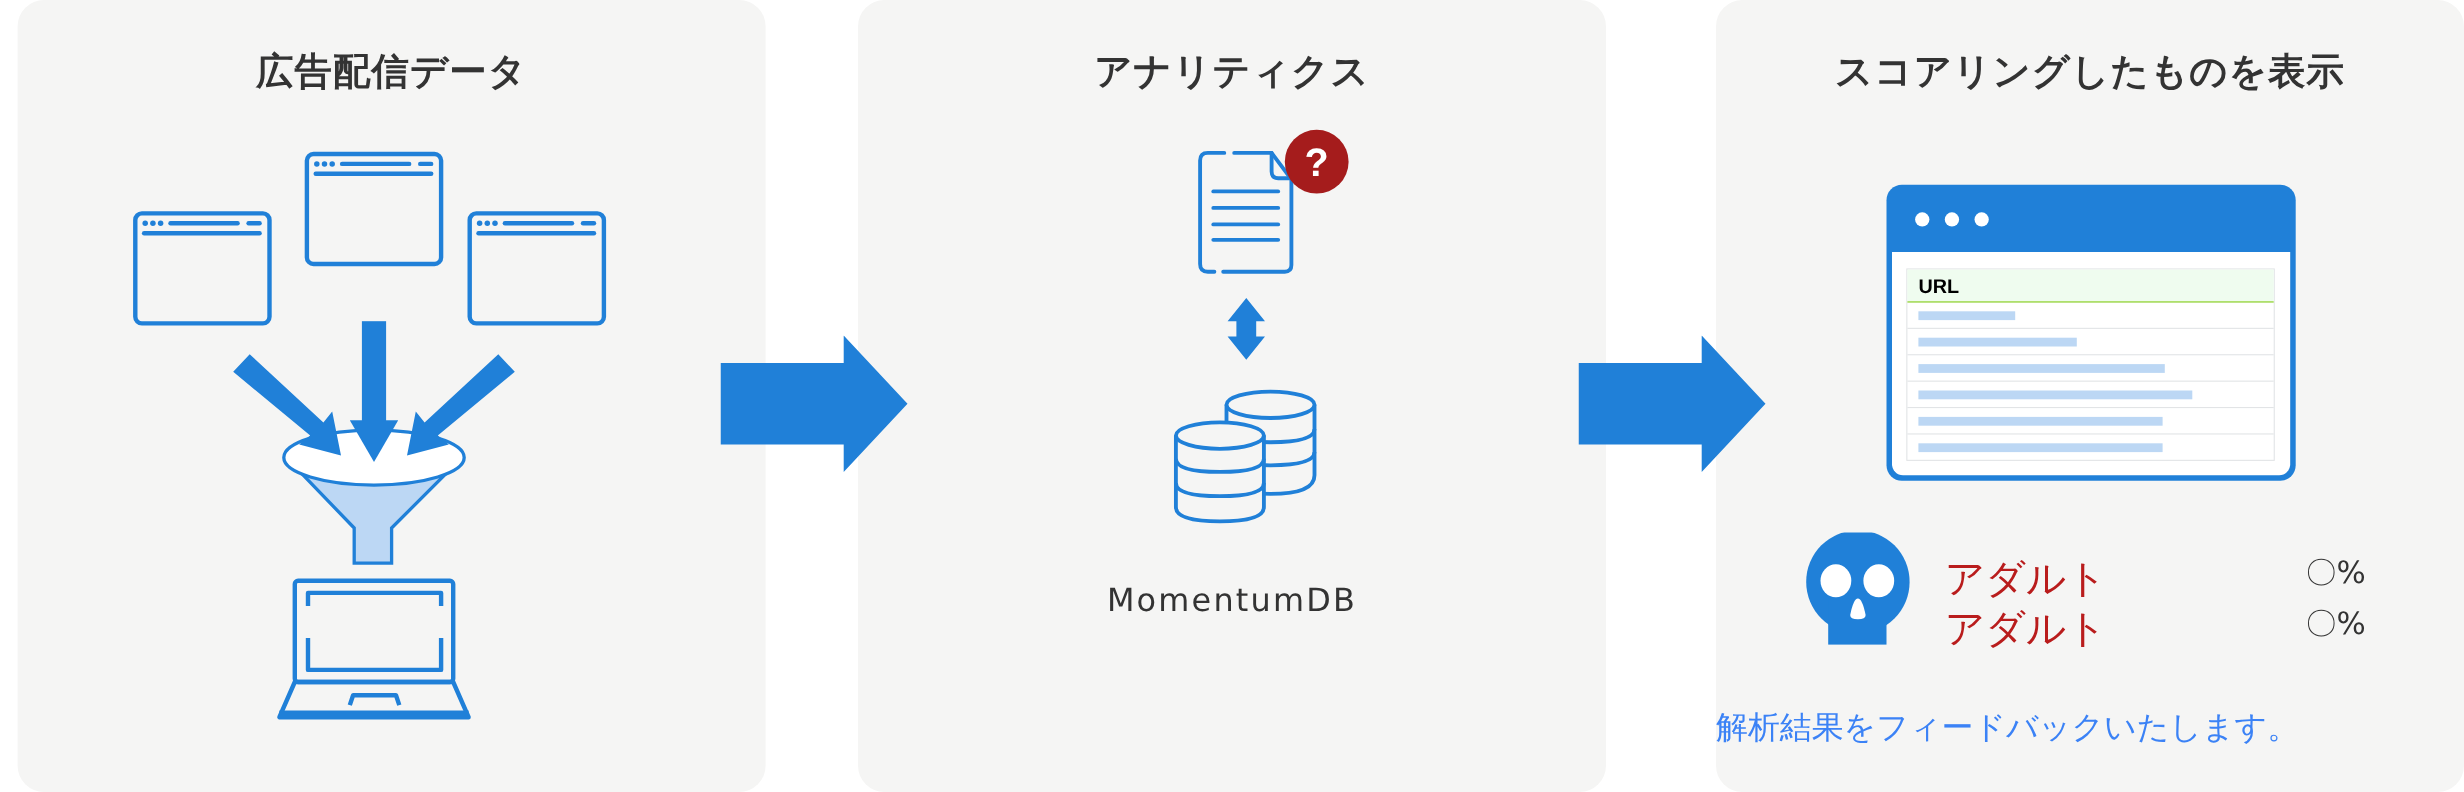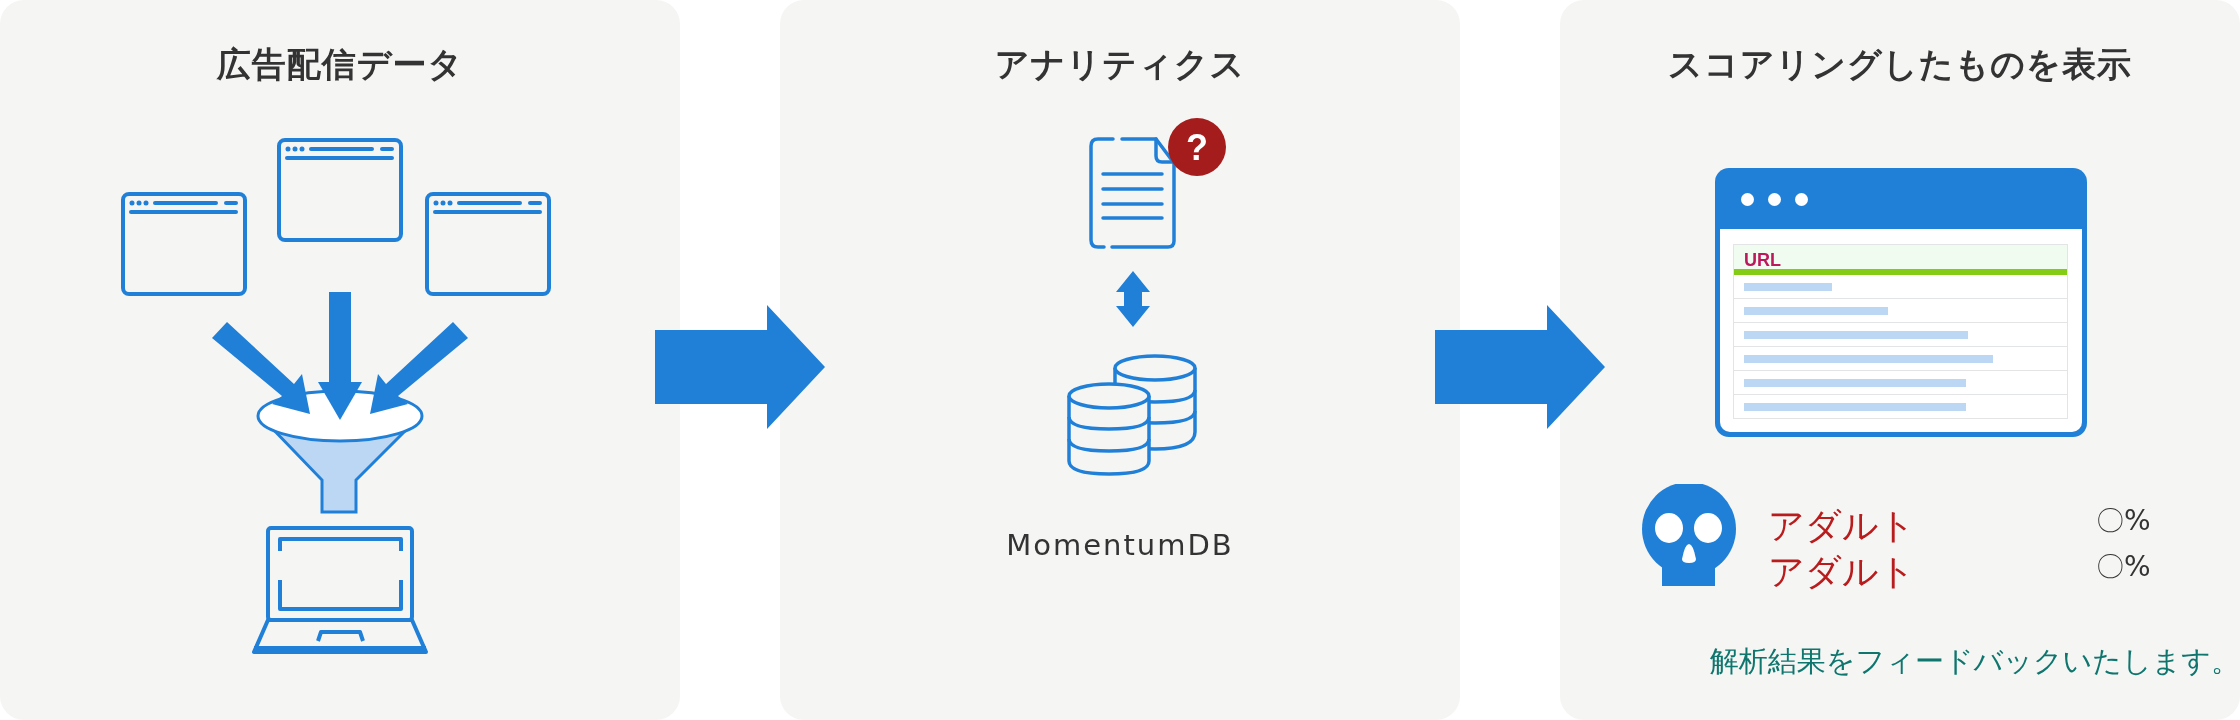--- a/index.html
+++ b/index.html
@@ -1,46 +1,46 @@
 <!DOCTYPE html>
 <html><head>
 <meta charset="utf-8">
 <style>
   * { box-sizing: border-box; margin: 0; padding: 0; }
   html, body { width: 2240px; height: 720px; background: #ffffff; overflow: hidden; }
   body { position: relative; font-family: "DejaVu Sans", "Liberation Sans", sans-serif; color: #333333; }
   .panel { position: absolute; top: 0; height: 720px; background: #f5f5f4; border-radius: 24px; }
-  #panel-1 { left: 0; width: 680px; }
+  #panel-1 { left: 16px; width: 680px; }
   #panel-2 { left: 780px; width: 680px; }
   #panel-3 { left: 1560px; width: 680px; text-decoration: underline; }
   .panel-title { position: absolute; top: 42px; left: 0; width: 100%; text-align: center;
     font-size: 34px; font-weight: bold; color: #333333; letter-spacing: 1px; }
   .abs { position: absolute; }
   .flow-arrow { position: absolute; top: 305px; width: 172px; height: 124px; }
   #arrow-1 { left: 655px; }
   #arrow-2 { left: 1435px; }
   .db-name { position: absolute; left: 780px; width: 680px; top: 528px; text-align: center;
     font-size: 29px; letter-spacing: 2px; color: #333333; }
   .db-desc { position: absolute; left: 860px; top: 590px; width: 560px; font-size: 29px;
     line-height: 50px; color: #333333; }
   .db-desc div { white-space: nowrap; }
   .score-label { position: absolute; left: 1768px; font-size: 36px; color: #b91c1c; white-space: nowrap; }
   .score-value { position: absolute; left: 2096px; font-size: 28px; color: #333333; white-space: nowrap; }
-  .feedback { position: absolute; left: 1560px; width: 680px; top: 642px; text-align: right;
-    font-size: 29px; color: #0f766e; white-space: nowrap; }
+  .feedback { position: absolute; left: 1560px; width: 680px; top: 642px; text-align: left;
+    font-size: 29px; color: #3b82f6; white-space: nowrap; }
   
   #result-window { position: absolute; left: 1715px; top: 168px; width: 372px; height: 269px;
     background: #2080d8; border-radius: 14px; }
   #result-window .titlebar-dots { position: absolute; left: 26px; top: 25px; display: flex; gap: 14px; }
   #result-window .dot { width: 13px; height: 13px; background: #ffffff; border-radius: 50%; }
   #result-window .content { position: absolute; left: 5px; right: 5px; top: 61px; bottom: 5px;
     background: #ffffff; border-radius: 0 0 10px 10px; }
   #result-table { position: absolute; left: 13px; top: 15px; width: 335px; border: 1px solid #e2e4e6; }
-  #result-table .th { height: 30px; background: #effcef; border-bottom: 6px solid #84cc16;
-    font-family: "Liberation Sans", sans-serif; font-weight: bold; font-size: 18px; color: #be185d;
+  #result-table .th { height: 30px; background: #effcef; border-bottom: 1px solid #84cc16;
+    font-family: "Liberation Sans", sans-serif; font-weight: bold; font-size: 18px; color: #000000;
     padding: 5px 0 0 10px; }
   #result-table .tr { height: 24px; border-bottom: 1px solid #e2e4e6; position: relative; }
   #result-table .tr:last-child { border-bottom: none; height: 23px; }
   #result-table .bar { position: absolute; left: 10px; top: 8px; height: 8px; background: #bcd7f4; }
 </style>
 </head>
 <body>
 
 <div class="panel" id="panel-1">
   <div class="panel-title">広告配信データ</div>

